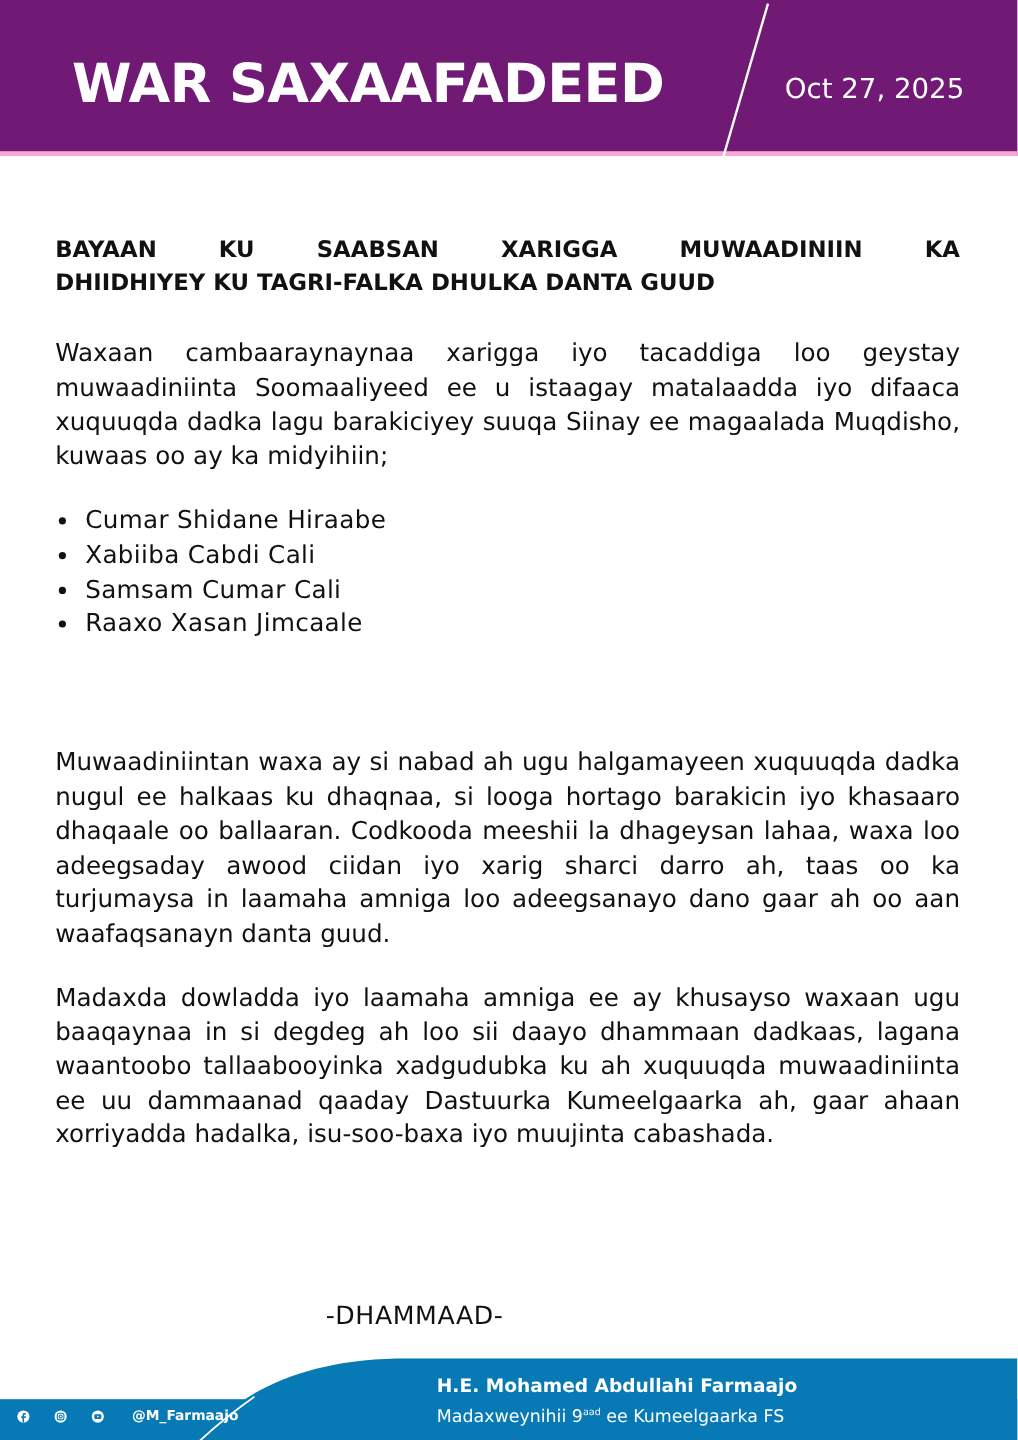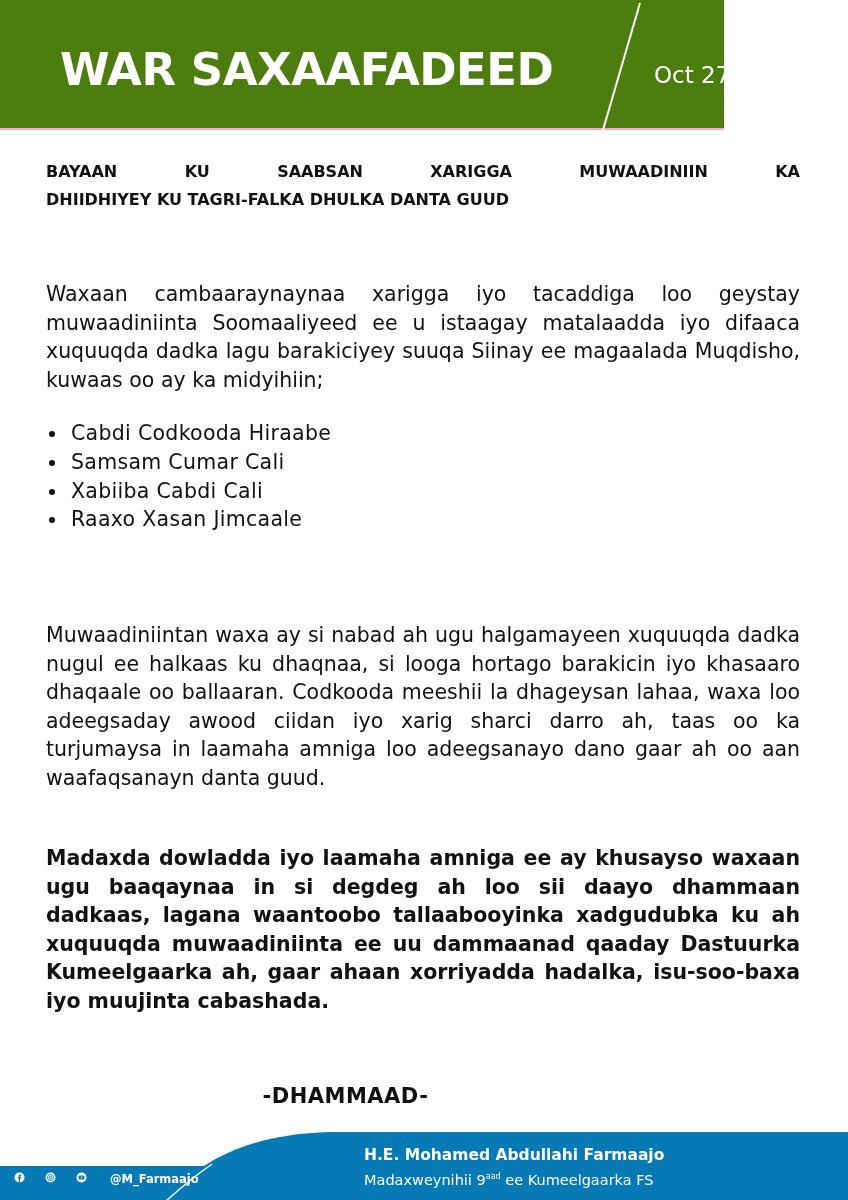--- a/index.html
+++ b/index.html
@@ -1,73 +1,73 @@
 <!DOCTYPE html>
 <html><head>
   <meta charset="utf-8">
   <style>
     * { margin: 0; padding: 0; box-sizing: border-box; }
     html, body { width: 848px; height: 1200px; background: #ffffff; overflow: hidden; }
     body { position: relative; font-family: "Liberation Sans", "DejaVu Sans", sans-serif; color: #111111; }
 
     .header {
-      position: absolute; left: 0; top: 0; width: 724px; height: 130px;
-      background: #4d7c0f;
-      border-bottom: 2px solid #f9a8d4;
+      position: absolute; left: 0; top: 0; width: 848px; height: 130px;
+      background: #701a75;
+      border-bottom: 4px solid #f9a8d4;
     }
     .header-title {
       position: absolute; left: 60px; top: 40px;
       font-family: "DejaVu Sans", sans-serif; font-weight: bold;
       font-size: 45px; letter-spacing: -0.5px; color: #ffffff;
       line-height: 60px; white-space: nowrap;
     }
     .header-slash {
       position: absolute; left: 0; top: 0; width: 848px; height: 130px;
     }
     .header-date {
       position: absolute; left: 654px; top: 62px;
       font-family: "DejaVu Sans", sans-serif; font-size: 23px; color: #ffffff;
       white-space: nowrap;
     }
 
     .content { position: absolute; left: 46px; top: 158px; width: 754px; }
     .heading {
       font-family: "DejaVu Sans", sans-serif; font-weight: bold;
-      font-size: 16px; line-height: 28px; text-align: justify;
-      text-align-last: left; color: #111;
+      font-size: 19px; line-height: 28px; text-align: justify;
+      text-align-last: left; color: #111; margin-top: 36px;
     }
     .heading .line1 { display: block; text-align: justify; text-align-last: justify; }
     .heading .line2 { display: block; }
 
     .para {
       font-family: "DejaVu Sans", sans-serif; font-size: 20.5px;
       line-height: 28.6px; text-align: justify; color: #111;
     }
     .para1 { position: absolute; top: 86px; left: 0; width: 754px; margin-top: 36px; }
     .bullets { position: absolute; top: 261px; left: 0; list-style: none; }
     .bullets li {
       font-family: "DejaVu Sans", sans-serif; font-size: 20.5px; line-height: 28.8px;
       color: #111; position: relative; padding-left: 25px; letter-spacing: 0.3px;
     }
     .bullets li .dot {
       position: absolute; left: 3px; top: 12px; width: 6px; height: 6px;
       border-radius: 50%; background: #111;
     }
     .para2 { position: absolute; top: 463px; left: 0; width: 754px; }
-    .para3 { position: absolute; top: 686px; left: 0; width: 754px; font-weight: bold; }
+    .para3 { position: absolute; top: 659px; left: 0; width: 754px; }
 
     .ending {
       position: absolute; left: 0; top: 1084px; width: 691px; text-align: center;
-      font-family: "DejaVu Sans", sans-serif; font-weight: bold; font-size: 21px;
+      font-family: "DejaVu Sans", sans-serif; font-weight: normal; font-size: 21px;
       color: #111; letter-spacing: 0.5px;
     }
 
     .footer-svg { position: absolute; left: 0; top: 1120px; width: 848px; height: 80px; }
     .footer-social {
-      position: absolute; left: 14px; top: 1172px; display: flex; align-items: flex-start; gap: 20px;
+      position: absolute; left: 14px; top: 1172px; display: flex; align-items: flex-end; gap: 20px;
     }
     .social-icon { width: 11px; height: 11px; display: inline-block; }
     .footer-handle {
       font-family: "DejaVu Sans", sans-serif; font-weight: bold; font-size: 11.5px;
       color: #ffffff; margin-left: 3px; white-space: nowrap;
     }
     .footer-name {
       position: absolute; left: 364px; top: 1146px;
       font-family: "DejaVu Sans", sans-serif; font-weight: bold; font-size: 15.5px;
       color: #ffffff; white-space: nowrap;
@@ -92,23 +92,23 @@
 
 <div class="content">
   <div class="heading">
     <span class="line1">BAYAAN KU SAABSAN XARIGGA MUWAADINIIN KA</span>
     <span class="line2">DHIIDHIYEY KU TAGRI-FALKA DHULKA DANTA GUUD</span>
   </div>
 
   <p class="para para1">Waxaan cambaaraynaynaa xarigga iyo tacaddiga loo geystay muwaadiniinta Soomaaliyeed ee u istaagay matalaadda iyo difaaca xuquuqda dadka lagu barakiciyey suuqa Siinay ee magaalada Muqdisho, kuwaas oo ay ka midyihiin;</p>
 
   <ul class="bullets">
-    <li><span class="dot"></span><span>Cabdi Codkooda Hiraabe</span></li>
+    <li><span class="dot"></span><span>Cumar Shidane Hiraabe</span></li>
+    <li><span class="dot"></span><span>Xabiiba Cabdi Cali</span></li>
     <li><span class="dot"></span><span>Samsam Cumar Cali</span></li>
-    <li><span class="dot"></span><span>Xabiiba Cabdi Cali</span></li>
     <li><span class="dot"></span><span>Raaxo Xasan Jimcaale</span></li>
   </ul>
 
   <p class="para para2">Muwaadiniintan waxa ay si nabad ah ugu halgamayeen xuquuqda dadka nugul ee halkaas ku dhaqnaa, si looga hortago barakicin iyo khasaaro dhaqaale oo ballaaran. Codkooda meeshii la dhageysan lahaa, waxa loo adeegsaday awood ciidan iyo xarig sharci darro ah, taas oo ka turjumaysa in laamaha amniga loo adeegsanayo dano gaar ah oo aan waafaqsanayn danta guud.</p>
   <p class="para para3">Madaxda dowladda iyo laamaha amniga ee ay khusayso waxaan ugu baaqaynaa in si degdeg ah loo sii daayo dhammaan dadkaas, lagana waantoobo tallaabooyinka xadgudubka ku ah xuquuqda muwaadiniinta ee uu dammaanad qaaday Dastuurka Kumeelgaarka ah, gaar ahaan xorriyadda hadalka, isu-soo-baxa iyo muujinta cabashada.</p>
 </div>
 
 <div class="ending">-DHAMMAAD-</div>
 
 <svg class="footer-svg" viewBox="0 0 848 80" preserveAspectRatio="none">

